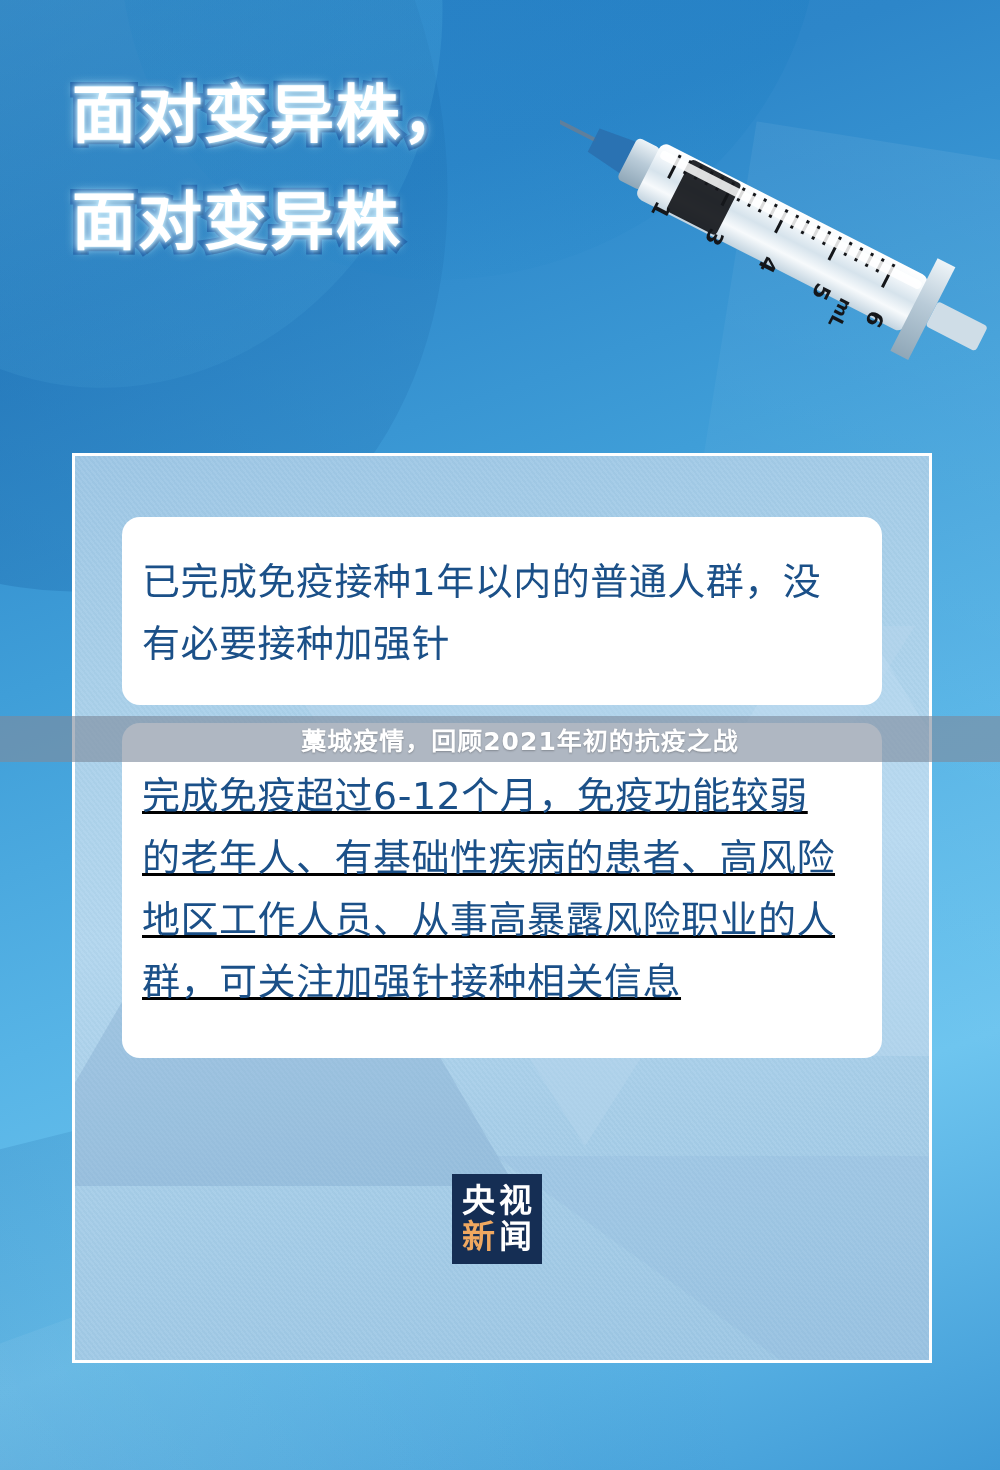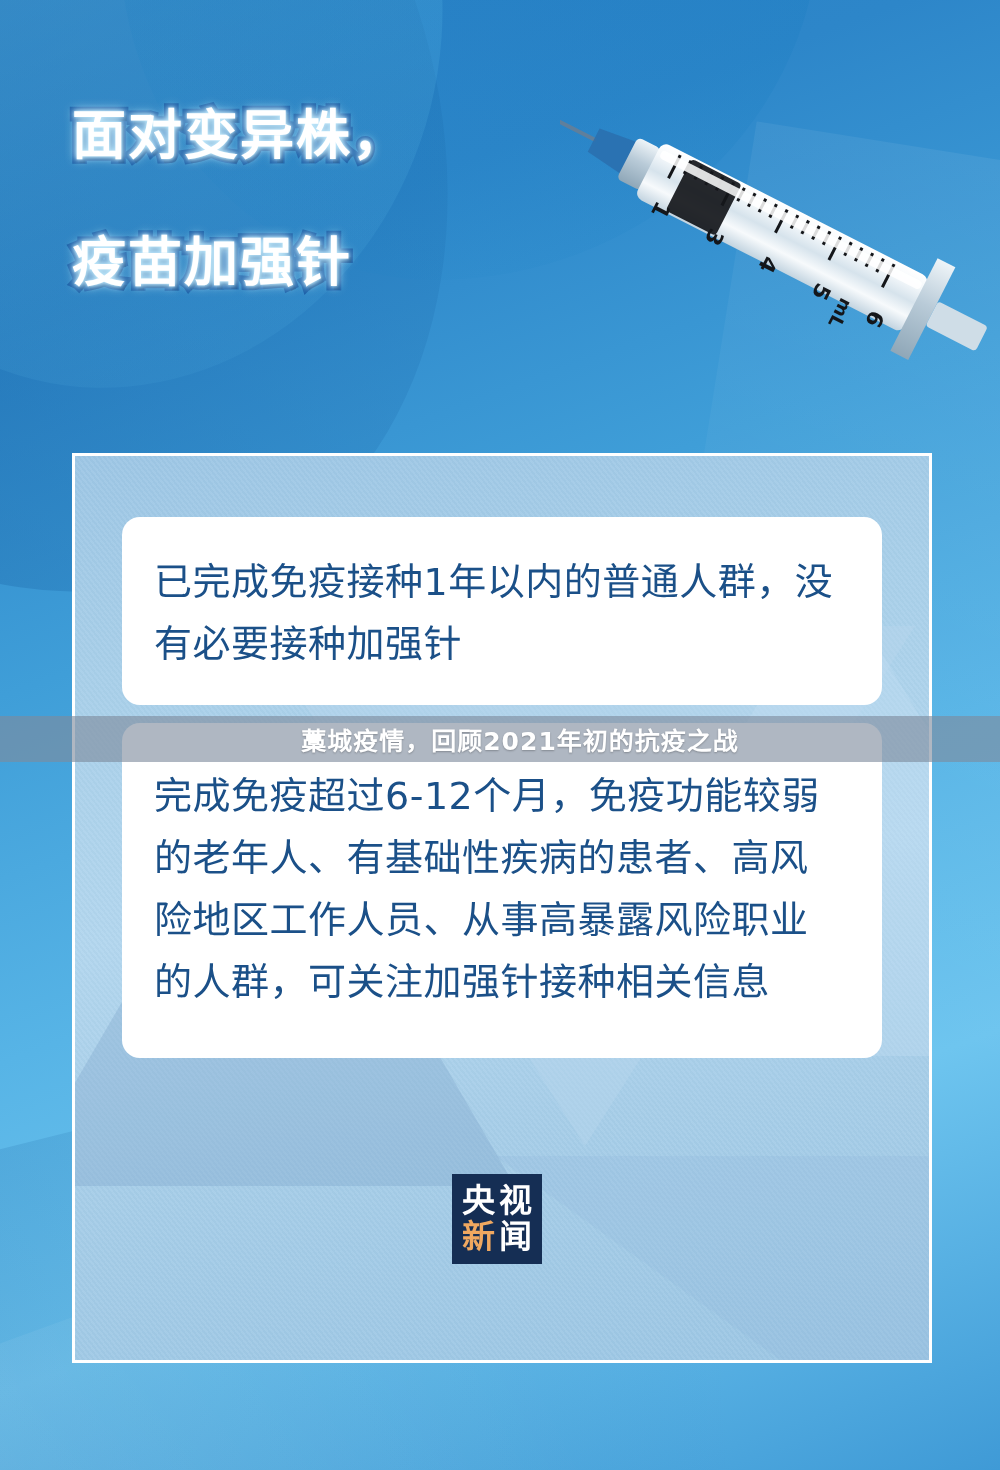--- a/index.html
+++ b/index.html
@@ -53,31 +53,30 @@
     transform:rotate(9deg);
   }
 
   
   #title-block {
     position:absolute; left:72px; top:62px; width:700px; z-index:7;
   }
   .title-line {
     font-family:"DejaVu Sans","Liberation Sans",sans-serif;
     font-weight:bold;
-    font-size:54px;
+    font-size:64px;
     line-height:107px;
     letter-spacing:2px;
     color:#ffffff;
     -webkit-text-stroke:9px #1a5fa8;
     paint-order:stroke fill;
     text-shadow:
        0 0 3px #bfe8fb, 0 0 7px #bfe8fb, 0 0 12px #cdeefc,
        3px 4px 0 rgba(18,70,125,.45);
     white-space:nowrap;
-    margin-top:20px;
   }
 
   
   #syringe {
     position:absolute;
     left:560px; top:80px;
     width:470px; height:330px;
     z-index:4;
   }
 
@@ -118,24 +117,24 @@
     border-right:420px solid transparent;
     border-top:300px solid rgba(140,180,215,.18);
   }
 
   
   .card {
     position:absolute;
     background:#ffffff;
     border-radius:18px;
     z-index:6;
-    padding:34px 40px 30px 32px;
+    padding:34px 40px 30px 20px;
   }
   #card-1 { left:122px; top:517px; width:760px; min-height:167px; }
-  #card-2 { left:122px; top:723px; width:760px; min-height:335px; padding-top:42px; }
+  #card-2 { left:122px; top:723px; width:760px; min-height:335px; padding-top:42px;text-decoration:underline; }
 
   .card p {
     font-family:"DejaVu Sans","Liberation Sans",sans-serif;
     font-size:38px;
     line-height:62px;
     color:#1b5088;
     font-weight:500;
     letter-spacing:.5px;
   }
 
@@ -185,21 +184,21 @@
 
   <div class="bgshape sw-1"></div>
   <div class="bgshape sw-2"></div>
   <div class="bgshape sw-3"></div>
   <div class="bgshape diag-a"></div>
   <div class="bgshape diag-b"></div>
   <div class="bgshape diag-c"></div>
 
   <div id="title-block">
     <div class="title-line">面对变异株，</div>
-    <div class="title-line">疫苗加强针</div>
+    <div class="title-line">面对变异株</div>
   </div>
 
   <svg id="syringe" viewBox="0 0 470 330" aria-hidden="true">
     <defs>
       <linearGradient id="barrel" x1="0" y1="0" x2="0" y2="1">
         <stop offset="0%" stop-color="#ffffff"></stop>
         <stop offset="22%" stop-color="#f4f8fb"></stop>
         <stop offset="48%" stop-color="#d6e3ec"></stop>
         <stop offset="72%" stop-color="#f7fafc"></stop>
         <stop offset="100%" stop-color="#c3d4e0"></stop>

